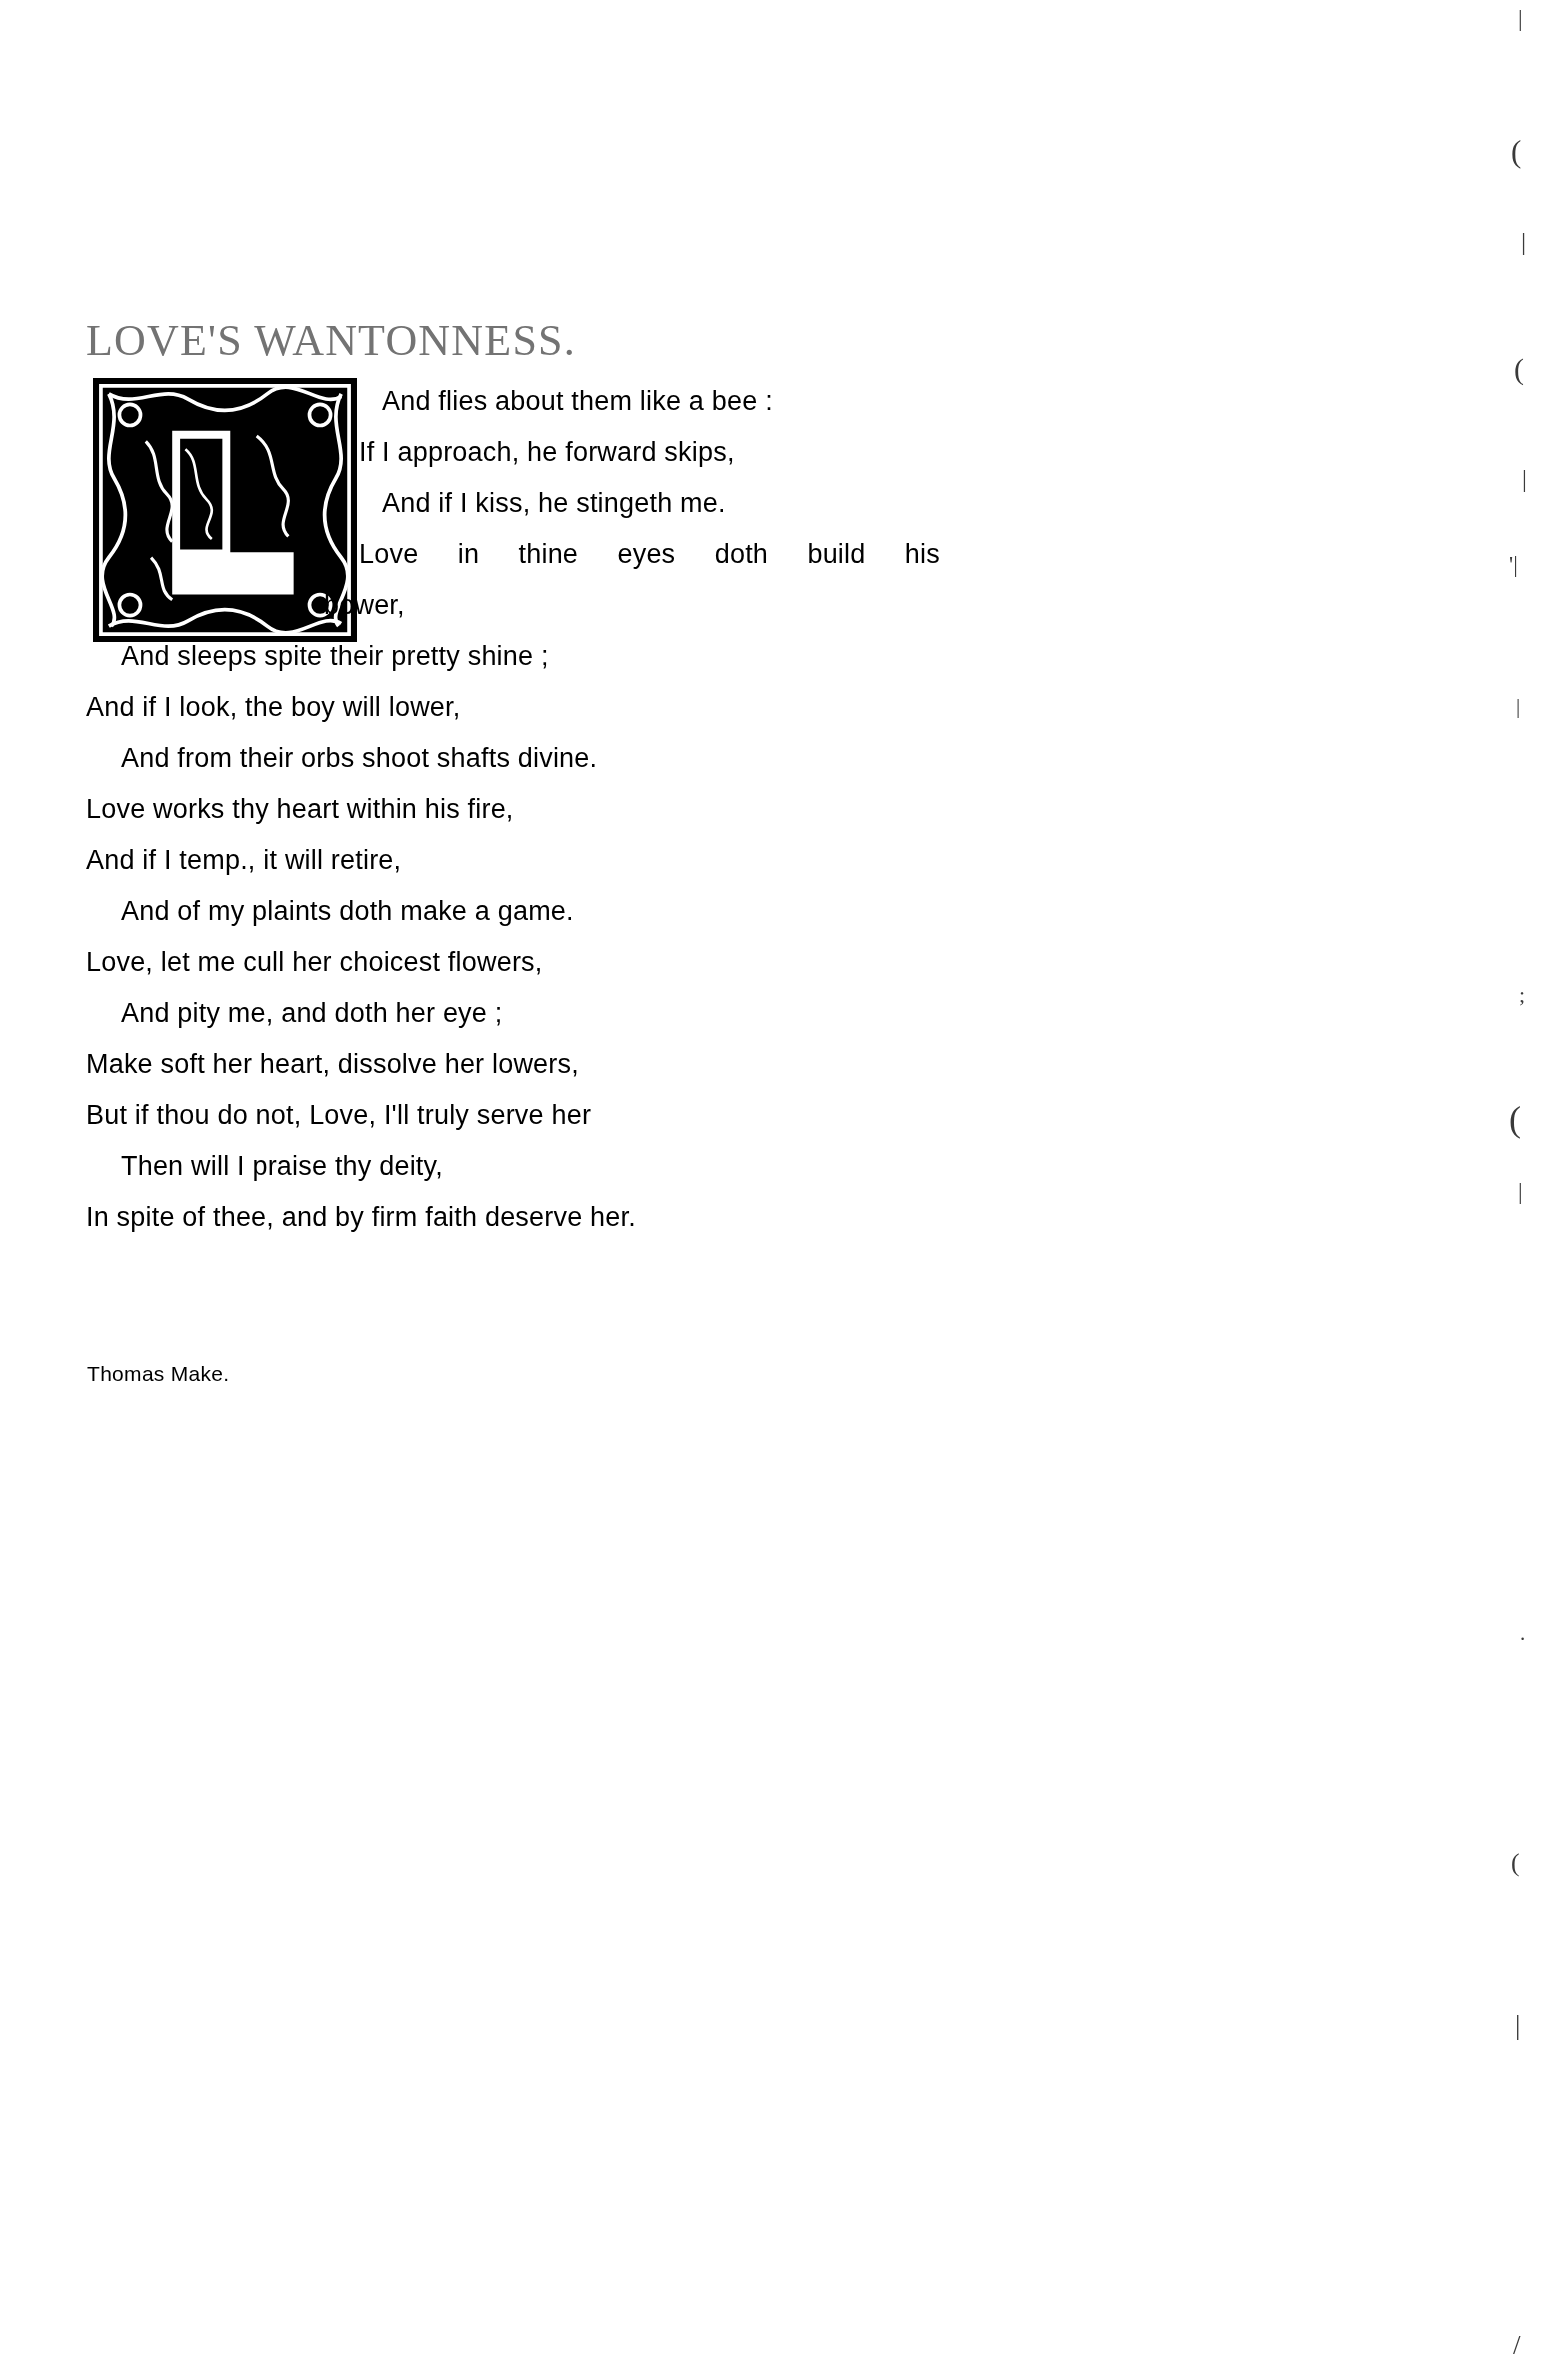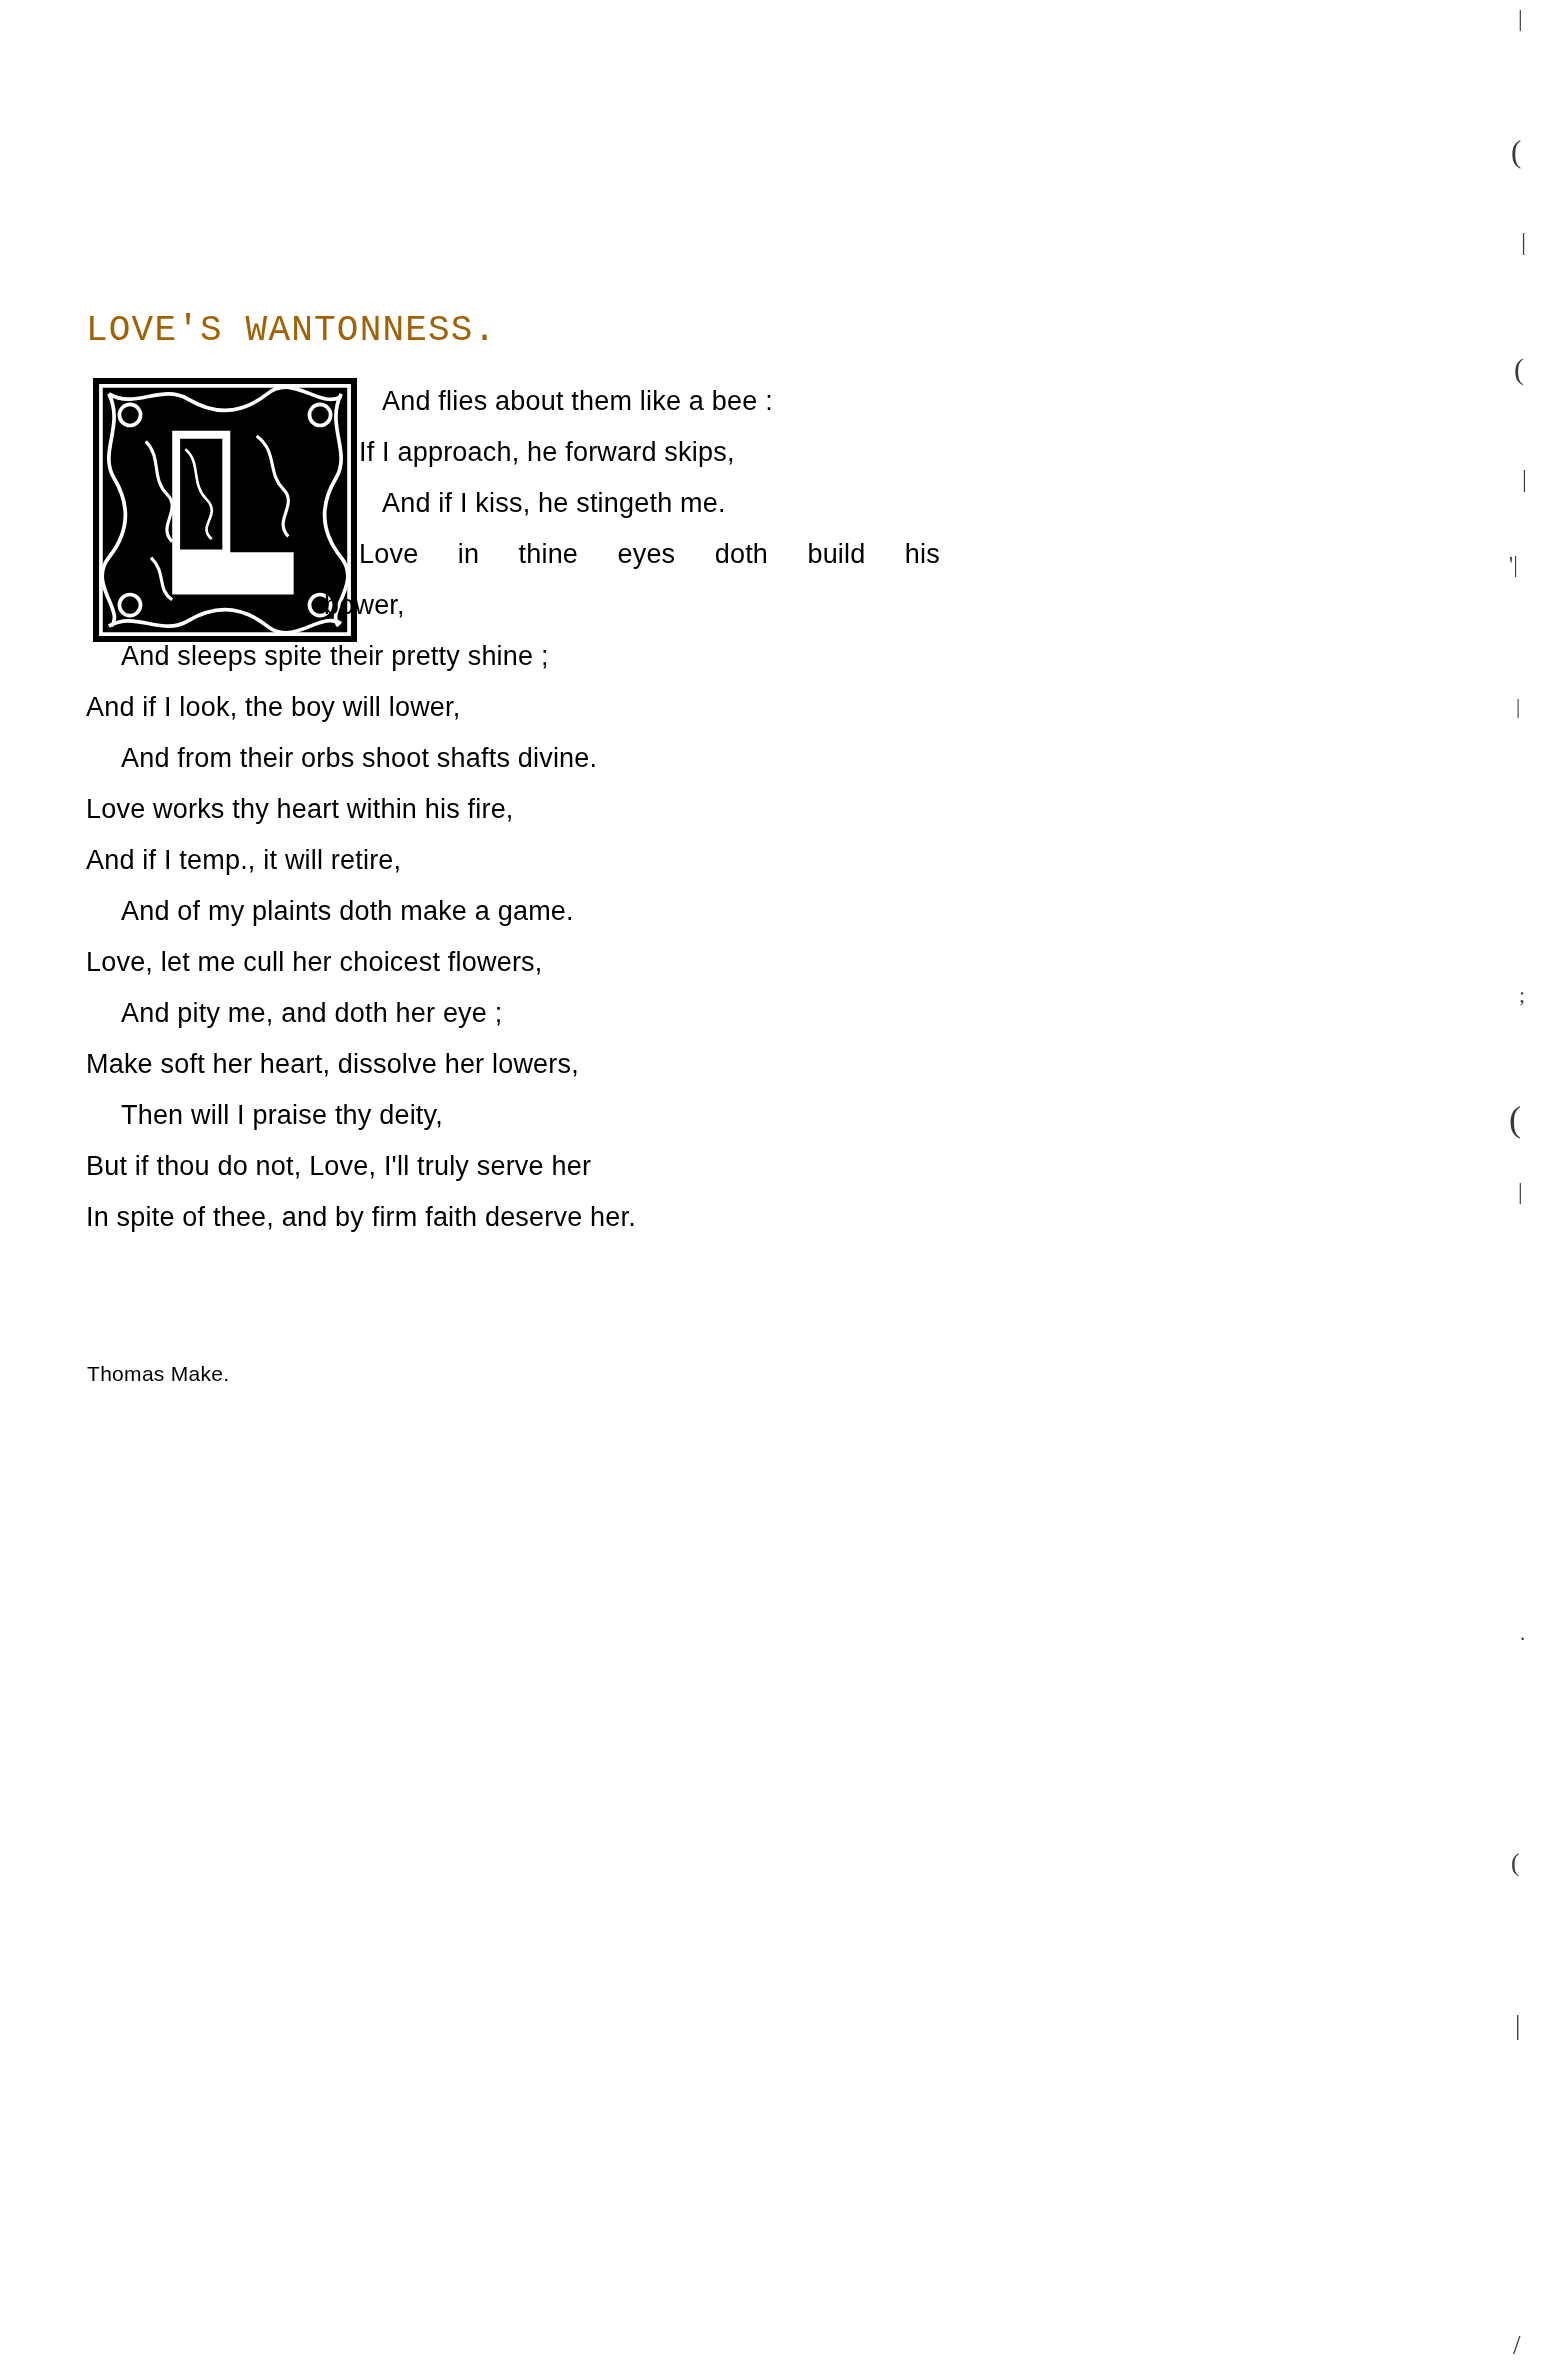--- a/index.html
+++ b/index.html
@@ -22,25 +22,25 @@
     width: 1548px;
     height: 2377px;
     background: #ffffff;
   }
 
   
   .poem-title {
     position: absolute;
     left: 86px;
     top: 286px;
-    font-family: Liberation Mono, monospace;
-    font-size: 36px;
+    font-family: Liberation Serif, serif;
+    font-size: 44px;
     font-weight: 400;
     letter-spacing: 1.2px;
-    color: #a16207;
+    color: #737373;
     white-space: pre;
   }
 
   
   .dropcap {
     position: absolute;
     left: 93px;
     top: 378px;
     width: 264px;
     height: 264px;
@@ -158,22 +158,22 @@
       <span class="line indent-2">bower,</span>
       <span class="line indent-1">And sleeps spite their pretty shine ;</span>
       <span class="line ">And if I look, the boy will lower,</span>
       <span class="line indent-1">And from their orbs shoot shafts divine.</span>
       <span class="line ">Love works thy heart within his fire,</span>
       <span class="line ">And if I temp., it will retire,</span>
       <span class="line indent-1">And of my plaints doth make a game.</span>
       <span class="line ">Love, let me cull her choicest flowers,</span>
       <span class="line indent-1">And pity me, and doth her eye ;</span>
       <span class="line ">Make soft her heart, dissolve her lowers,</span>
+      <span class="line ">But if thou do not, Love, I'll truly serve her</span>
       <span class="line indent-1">Then will I praise thy deity,</span>
-      <span class="line ">But if thou do not, Love, I'll truly serve her</span>
       <span class="line ">In spite of thee, and by firm faith deserve her.</span>
     </div>
 
   <div class="attribution">Thomas Make.</div>
 
 
   <div id="margin-marks">
       <span class="speckle" style="left: 1518px; top: 5.8px; font-size: 23px;">|</span>
       <span class="speckle" style="left: 1511px; top: 134px; font-size: 31px;">(</span>
       <span class="speckle" style="left: 1521px; top: 227px; font-size: 25.6px;">|</span>

